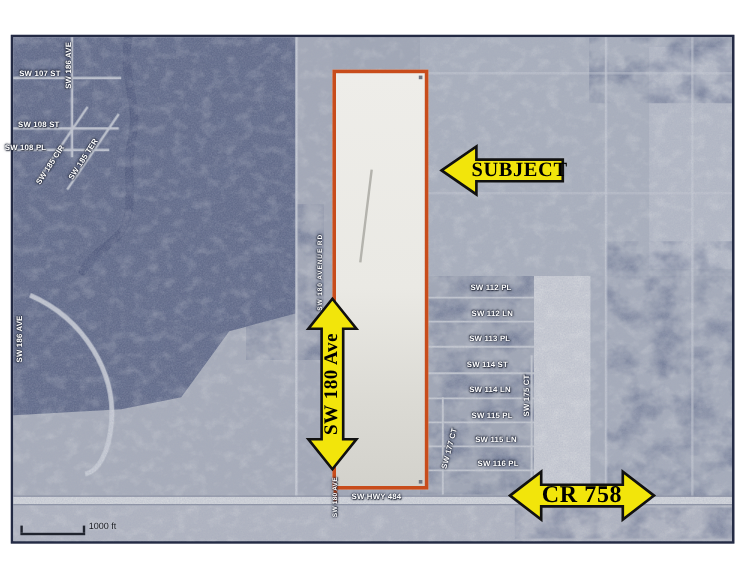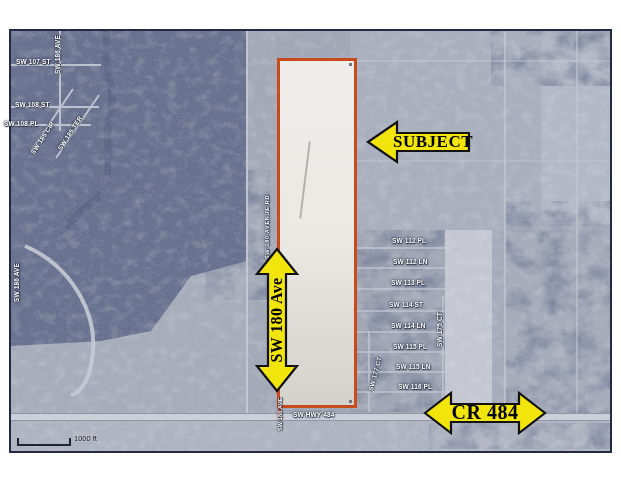--- a/index.html
+++ b/index.html
@@ -165,19 +165,19 @@
     <svg width="52" height="148" viewBox="0 0 52 148">
       <polygon points="26,3 46,28 35,28 35,120 46,120 26,145 6,120 17,120 17,28 6,28" fill="#f2e50b" stroke="#111111" stroke-width="2.2" stroke-linejoin="miter"></polygon>
     </svg>
     <span class="lbl ave-lbl">SW 180 Ave</span>
   </div>
 
   <div class="arrow" style="left:422px;top:387px;width:126px;height:52px;">
     <svg width="126" height="52" viewBox="0 0 126 52">
       <polygon points="3,26 29,6 29,17 97,17 97,6 123,26 97,46 97,35 29,35 29,46" fill="#f2e50b" stroke="#111111" stroke-width="2.2" stroke-linejoin="miter"></polygon>
     </svg>
-    <span class="lbl cr-lbl">CR 484</span>
+    <span class="lbl cr-lbl">CR 758</span>
   </div>
 
   <div class="scalebar"></div>
   <span class="scale-lbl">1000 ft</span>
 
 </div>
 
 </body></html>

